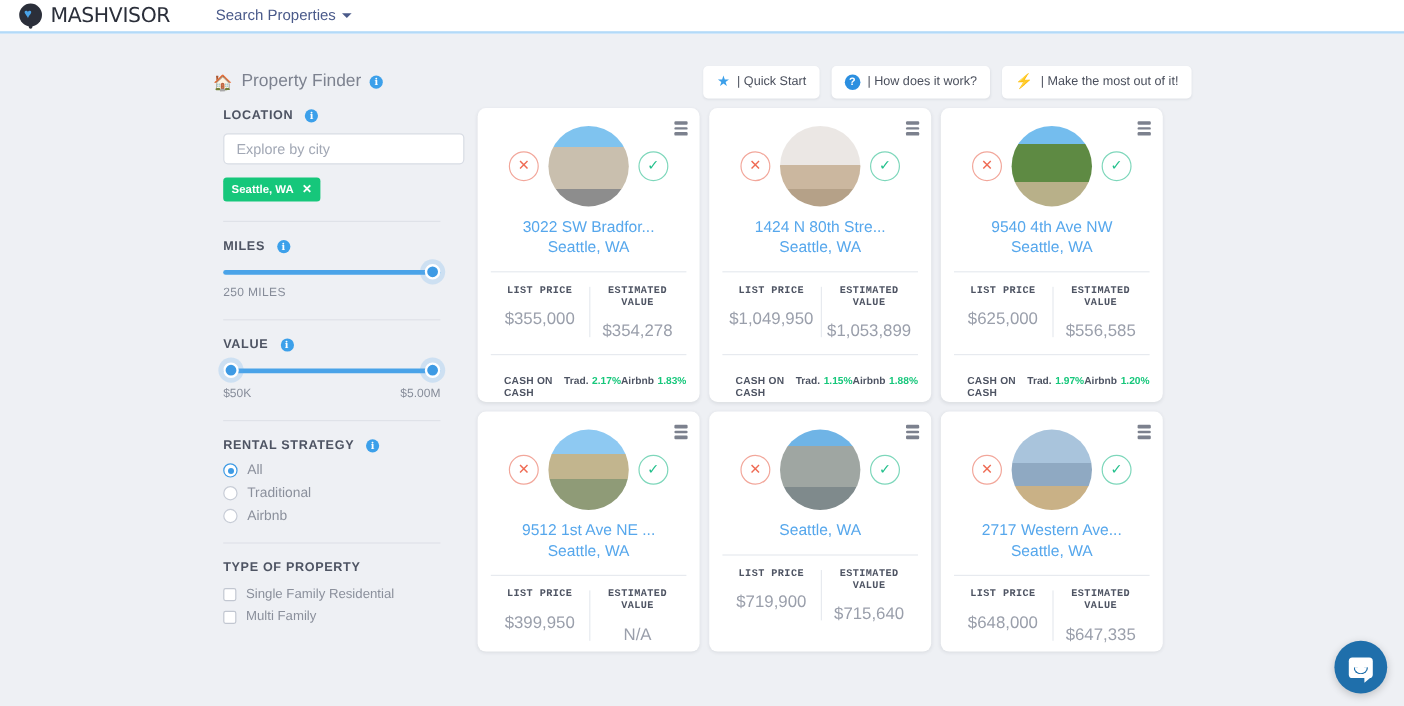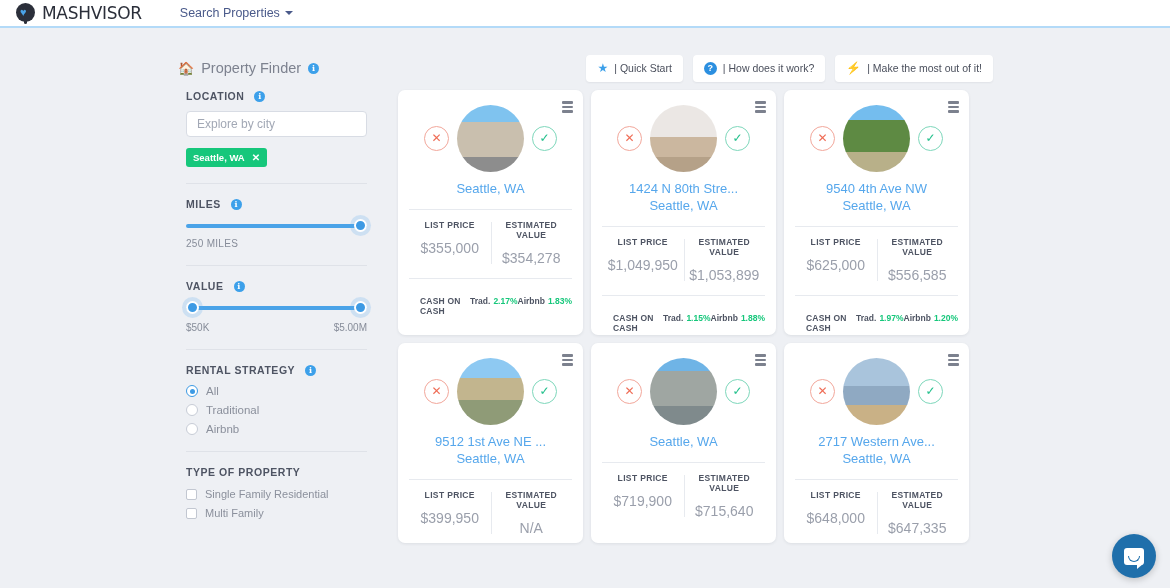--- a/index.html
+++ b/index.html
@@ -80,21 +80,21 @@
   .body-row { display: flex; gap: 22px; }
   .sidebar { width: 198px; flex: none; padding-left: 8px; }
   .grid-wrap { flex: 1; }
 
   
   .fl-label {
     font-size: 10.5px; font-weight: bold; letter-spacing: .55px; color: #4e5463;
     display: flex; align-items: center; gap: 10px; margin-bottom: 9px;
   }
   .city-input {
-    width: 181px; height: 26px; border: 1px solid #d8dce4; border-radius: 4px;
+    width: 201px; height: 26px; border: 1px solid #d8dce4; border-radius: 4px;
     background: #fff; font-size: 12px; color: #9aa0ad; padding: 0 10px;
     font-family: "Liberation Sans", sans-serif; outline: none;
   }
   .city-input::placeholder { color: #a2a8b5; }
   .chip {
     display: inline-flex; align-items: center; gap: 7px; margin-top: 11px;
     background: #16c77b; color: #fff; font-size: 9.5px; font-weight: bold;
     border-radius: 3px; padding: 4px 7px;
   }
   .chip .xx { font-size: 10px; font-weight: bold; cursor: pointer; }
@@ -138,21 +138,21 @@
               justify-content: center; font-size: 12px; cursor: pointer; flex: none; }
   .circ-x { border: 1px solid #f2a79b; color: #ef6b54; }
   .circ-v { border: 1px solid #7ed7bb; color: #23c08c; }
   .thumb { width: 67px; height: 67px; border-radius: 50%; flex: none; overflow: hidden; position: relative; }
   .addr { text-align: center; margin-top: 7px; }
   .addr a { color: #56a7ec; font-size: 13px; text-decoration: none; display: block; line-height: 17px; cursor: pointer; }
   .price-sep { height: 1px; background: #e7eaef; margin: 12px 0 0 0; }
   .price-row { display: flex; padding-top: 10px; }
   .price-col { flex: 1; text-align: center; position: relative; }
   .price-col + .price-col:before { content:""; position:absolute; left:0; top:2px; bottom:2px; width:1px; background:#e7eaef; }
-  .price-h { font-size: 8.5px; font-weight: bold; letter-spacing: .35px; color: #4e5463; }
+  .price-h { font-size: 8.5px; font-weight: bold; letter-spacing: .35px; color: #4e5463; font-family: Liberation Mono, monospace; }
   .price-v { font-size: 14px; color: #9a9fab; margin-top: 10px; }
   .coc-sep { height: 1px; background: #e7eaef; margin-top: 12px; }
   .coc { display: flex; align-items: baseline; justify-content: space-between; padding-top: 11px; margin-left: 11px; }
   .coc-t { font-size: 8.5px; font-weight: bold; letter-spacing: .2px; color: #4e5463; }
   .coc-k { font-size: 8.5px; font-weight: bold; color: #4e5463; }
   .coc-val { font-size: 8.5px; font-weight: bold; color: #16c77b; margin-left: 3px; }
 
   
   .th0 { background: linear-gradient(#7fc3ef 0 26%, #c9bfae 26% 78%, #8d8d8d 78%); }
   .th1 { background: linear-gradient(#ebe7e4 0 48%, #cbb79f 48% 78%, #b5a188 78%); }
@@ -299,20 +299,21 @@
                 <i></i>
                 <i></i>
                 <i></i>
               </div>
             <div class="card-top">
               <div class="circ-btn circ-x">✕</div>
               <div class="thumb th0"></div>
               <div class="circ-btn circ-v">✓</div>
             </div>
             <div class="addr">
+              <a>3022 SW Bradfor...</a>
               <a>Seattle, WA</a>
             </div>
             <div class="price-sep"></div>
             <div class="price-row">
               <div class="price-col">
                 <div class="price-h">LIST PRICE</div>
                 <div class="price-v">$355,000</div>
               </div>
               <div class="price-col">
                 <div class="price-h">ESTIMATED VALUE</div>

